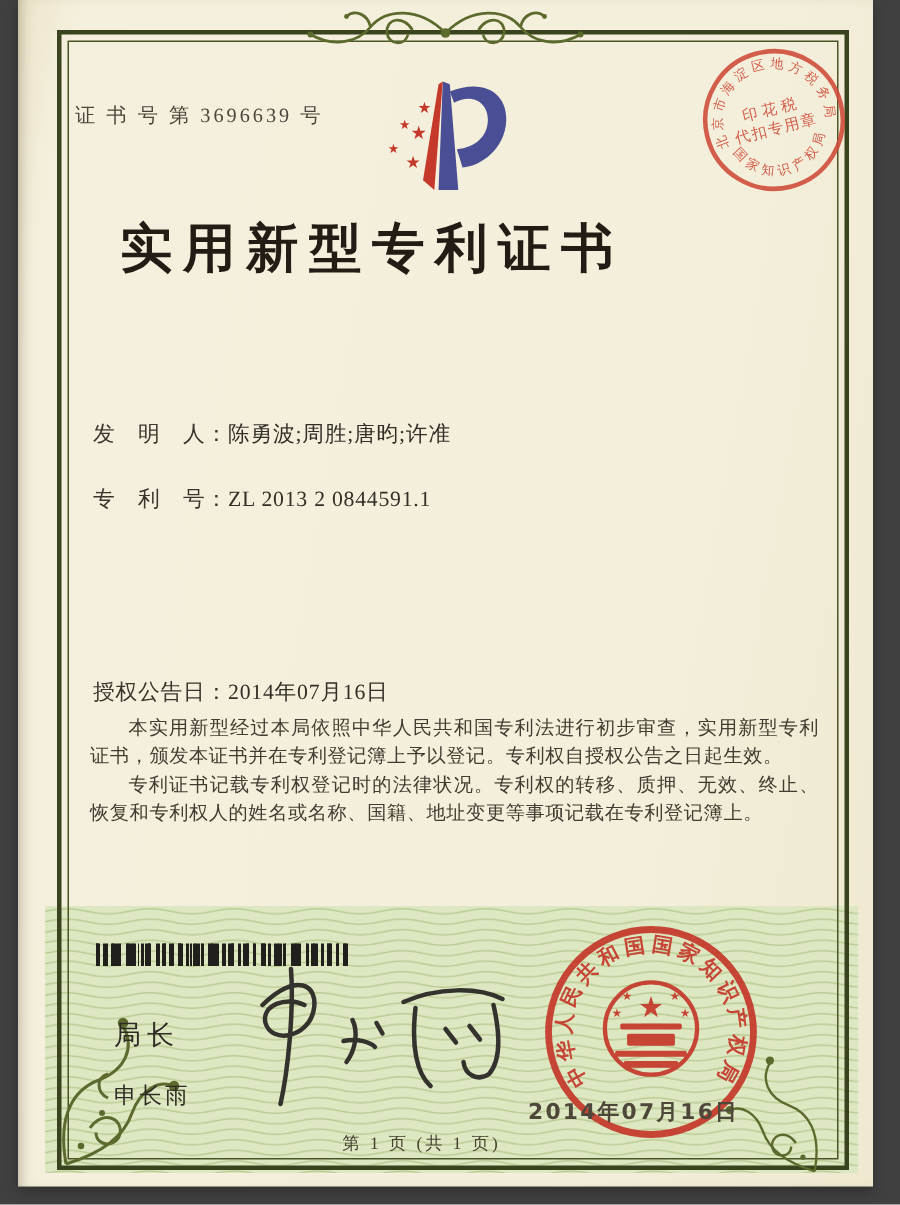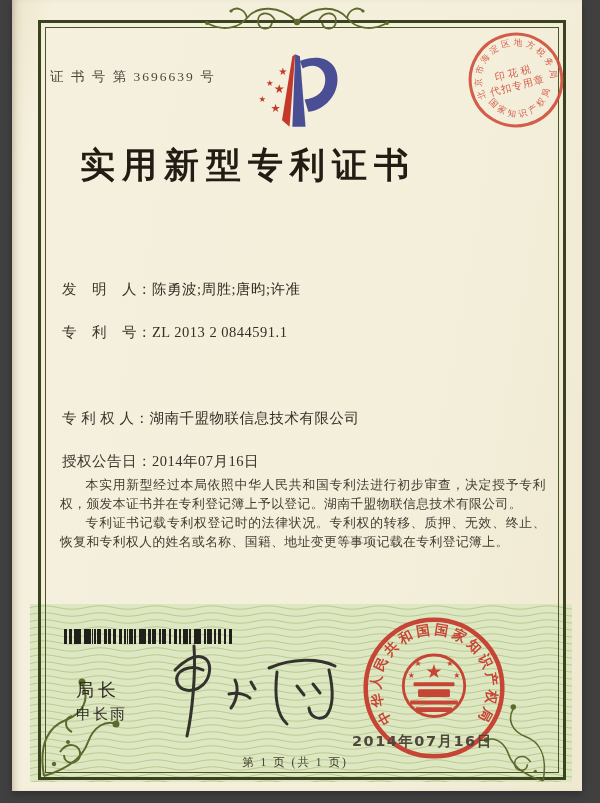--- a/index.html
+++ b/index.html
@@ -25,27 +25,27 @@
   .fvalue{color:#332f27;}
   .paras{position:absolute;left:48px;top:476px;width:486px;font-size:12.8px;line-height:19px;
          text-align:justify;color:#413c31;z-index:4;letter-spacing:.4px;}
   .paras p{margin:0;text-indent:2em;}
   .barcode{position:absolute;left:52px;top:629px;width:168px;height:15px;z-index:4;
      background:
        repeating-linear-gradient(90deg,#201f1c 0 2px,transparent 2px 5px),
        repeating-linear-gradient(90deg,#201f1c 0 1px,transparent 1px 7px),
        repeating-linear-gradient(90deg,#201f1c 0 3px,transparent 3px 11px);}
   .signer-title{position:absolute;left:64px;top:678px;font-size:18px;letter-spacing:4px;color:#2e2b24;z-index:4;}
-  .signer-name{position:absolute;left:64px;top:705px;font-size:15px;letter-spacing:2px;color:#2e2b24;z-index:4;}
+  .signer-name{position:absolute;left:64px;top:721px;font-size:15px;letter-spacing:2px;color:#2e2b24;z-index:4;}
   .signature{position:absolute;left:135px;top:640px;z-index:4;}
   .seal{position:absolute;left:348px;top:614px;z-index:4;}
   .seal-date{position:absolute;left:340px;top:732px;font-size:14.5px;font-weight:700;
              letter-spacing:1.5px;color:#4e473a;z-index:5;
              font-family:"DejaVu Sans","Liberation Sans",sans-serif;}
-  .footer{position:absolute;left:14px;top:755px;width:538px;text-align:center;font-size:11.5px;
+  .footer{position:absolute;left:0;top:755px;width:538px;text-align:center;font-size:11.5px;
           letter-spacing:2px;color:#45412f;z-index:4;}
   svg text{font-family:"DejaVu Serif","Liberation Serif",serif;}
 </style>
 </head>
 <body>
 
 <div id="stage">
   <div class="paper">
 
     <svg class="band" width="542" height="178">
@@ -141,29 +141,26 @@
     </svg>
 
     <div class="title">实用新型专利证书</div>
 
     <div class="frow" style="top:280px;">
       <span class="flabel">发　明　人：</span><span class="fvalue">陈勇波;周胜;唐昀;许准</span>
     </div>
     <div class="frow" style="top:323px;">
       <span class="flabel">专　利　号：</span><span class="fvalue">ZL 2013 2 0844591.1</span>
     </div>
-    <div class="frow" style="top:409px;">
-      <span class="flabel">专 利 权 人：</span><span class="fvalue">湖南千盟物联信息技术有限公司</span>
-    </div>
     <div class="frow" style="top:452px;">
       <span class="flabel">授权公告日：</span><span class="fvalue">2014年07月16日</span>
     </div>
 
     <div class="paras">
-      <p>本实用新型经过本局依照中华人民共和国专利法进行初步审查，决定授予专利权，颁发本证书并在专利登记簿上予以登记。湖南千盟物联信息技术有限公司。</p>
+      <p>本实用新型经过本局依照中华人民共和国专利法进行初步审查，实用新型专利证书，颁发本证书并在专利登记簿上予以登记。专利权自授权公告之日起生效。</p>
       <p>专利证书记载专利权登记时的法律状况。专利权的转移、质押、无效、终止、恢复和专利权人的姓名或名称、国籍、地址变更等事项记载在专利登记簿上。</p>
     </div>
 
     <div class="barcode"></div>
 
     <div class="signer-title">局长</div>
     <div class="signer-name">申长雨</div>
 
     <svg class="signature" width="200" height="100" viewBox="0 0 200 100">
       <g fill="none" stroke="#33322d" stroke-width="3" stroke-linecap="round">

